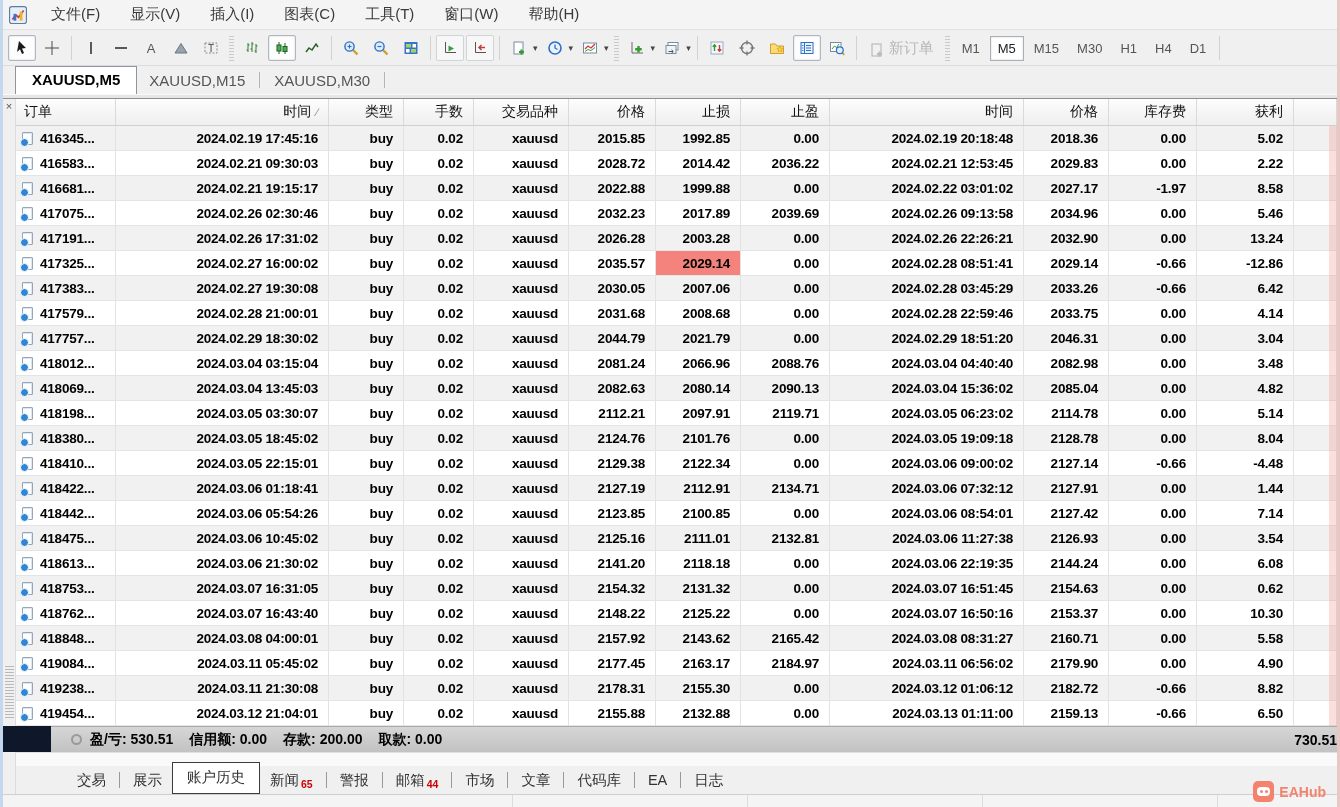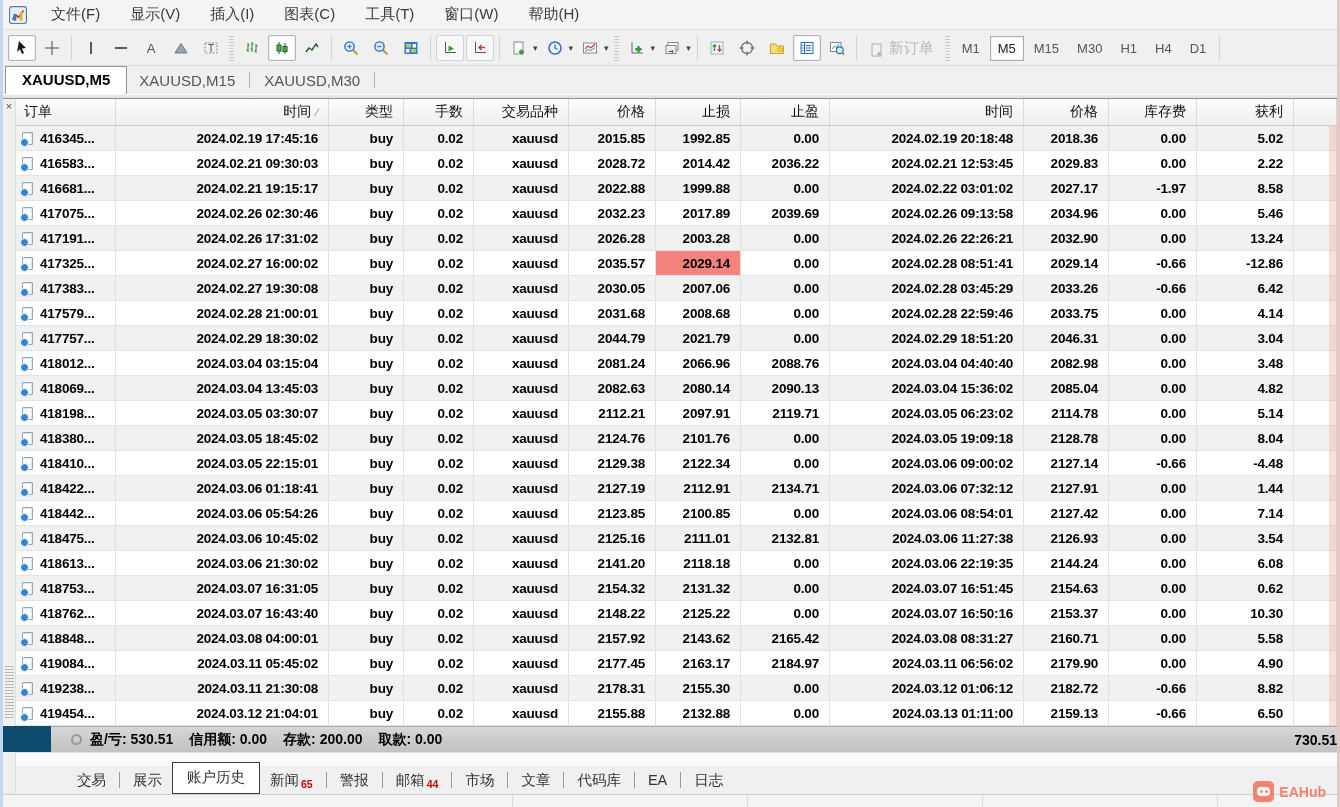--- a/index.html
+++ b/index.html
@@ -1,19 +1,19 @@
 <!DOCTYPE html>
 <html><head>
 <meta charset="utf-8">
 <style>
   * { box-sizing: border-box; margin: 0; padding: 0; }
   html,body { width:1340px; height:807px; overflow:hidden;
     font-family:"Liberation Sans","DejaVu Sans",sans-serif; background:#f0f0f0; }
   #window { width:1340px; height:807px; border-left:3px solid #c3d8ee; border-right:3px solid #e8c8c4;
-    display:flex; flex-direction:column; background:#0c4a6e; }
+    display:flex; flex-direction:column; background:#0f172a; }
 
   
   #menubar { height:30px; display:flex; align-items:center; background:#f4f4f4;
     border-bottom:1px solid #e2e2e2; padding-left:6px; gap:2px; }
   .app-icon { width:18px; height:18px; margin-right:8px; display:inline-block; }
   .menu-item { font-size:15px; color:#3a3a3a; padding:4px 14px; cursor:default; }
 
   
   #toolbar { height:36px; display:flex; align-items:center; background:#f0f0f0;
     border-bottom:1px solid #dcdcdc; padding-left:4px; }
@@ -25,21 +25,21 @@
   .dd { font-size:9px; color:#444; margin:0 2px 0 -1px; }
   .tsep { width:1px; height:24px; background:#d2d2d2; margin:0 4px; }
   .grip { width:5px; height:26px; margin:0 3px;
     background:repeating-linear-gradient(0deg,#c9c9c9 0 1px,transparent 1px 3px); }
   .tfbtn { font-size:13px; color:#555; padding:4px 7px; margin:0 1px; border:1px solid transparent; }
   .tfbtn.active { background:#fff; border:1px solid #a9b0b8; box-shadow:inset 0 0 2px #ccc; color:#222; }
   #new-order-btn { display:inline-flex; align-items:flex-end; gap:4px; padding:2px 6px; }
   #new-order-btn .no-label { font-size:15px; color:#b8b8b8; }
 
   
-  #chart-tabbar { height:28px; display:flex; align-items:flex-end; background:#f0f0f0; padding-left:2px; }
+  #chart-tabbar { height:28px; display:flex; align-items:flex-end; background:#f0f0f0; padding-left:12px; }
   .ctab { font-size:15px; color:#555; padding:4px 12px 5px; }
   .ctab.active { background:#fff; border:1px solid #8d969e; border-bottom:none; color:#000;
     font-weight:bold; padding:4px 16px 6px; }
   .ctab-div { width:1px; height:16px; background:#b5b5b5; margin:0 2px 6px; }
   #splitter { height:5px; background:#e6e6e6; border-top:1px solid #fafafa; border-bottom:1px solid #8f8f8f; }
 
   
   #terminal { position:relative; flex:0 0 auto; background:#fff; }
   #left-strip { position:absolute; left:0; top:0; bottom:0; width:13px; background:#f0f0f0;
     border-right:1px solid #ddd; display:flex; flex-direction:column; align-items:center; }

